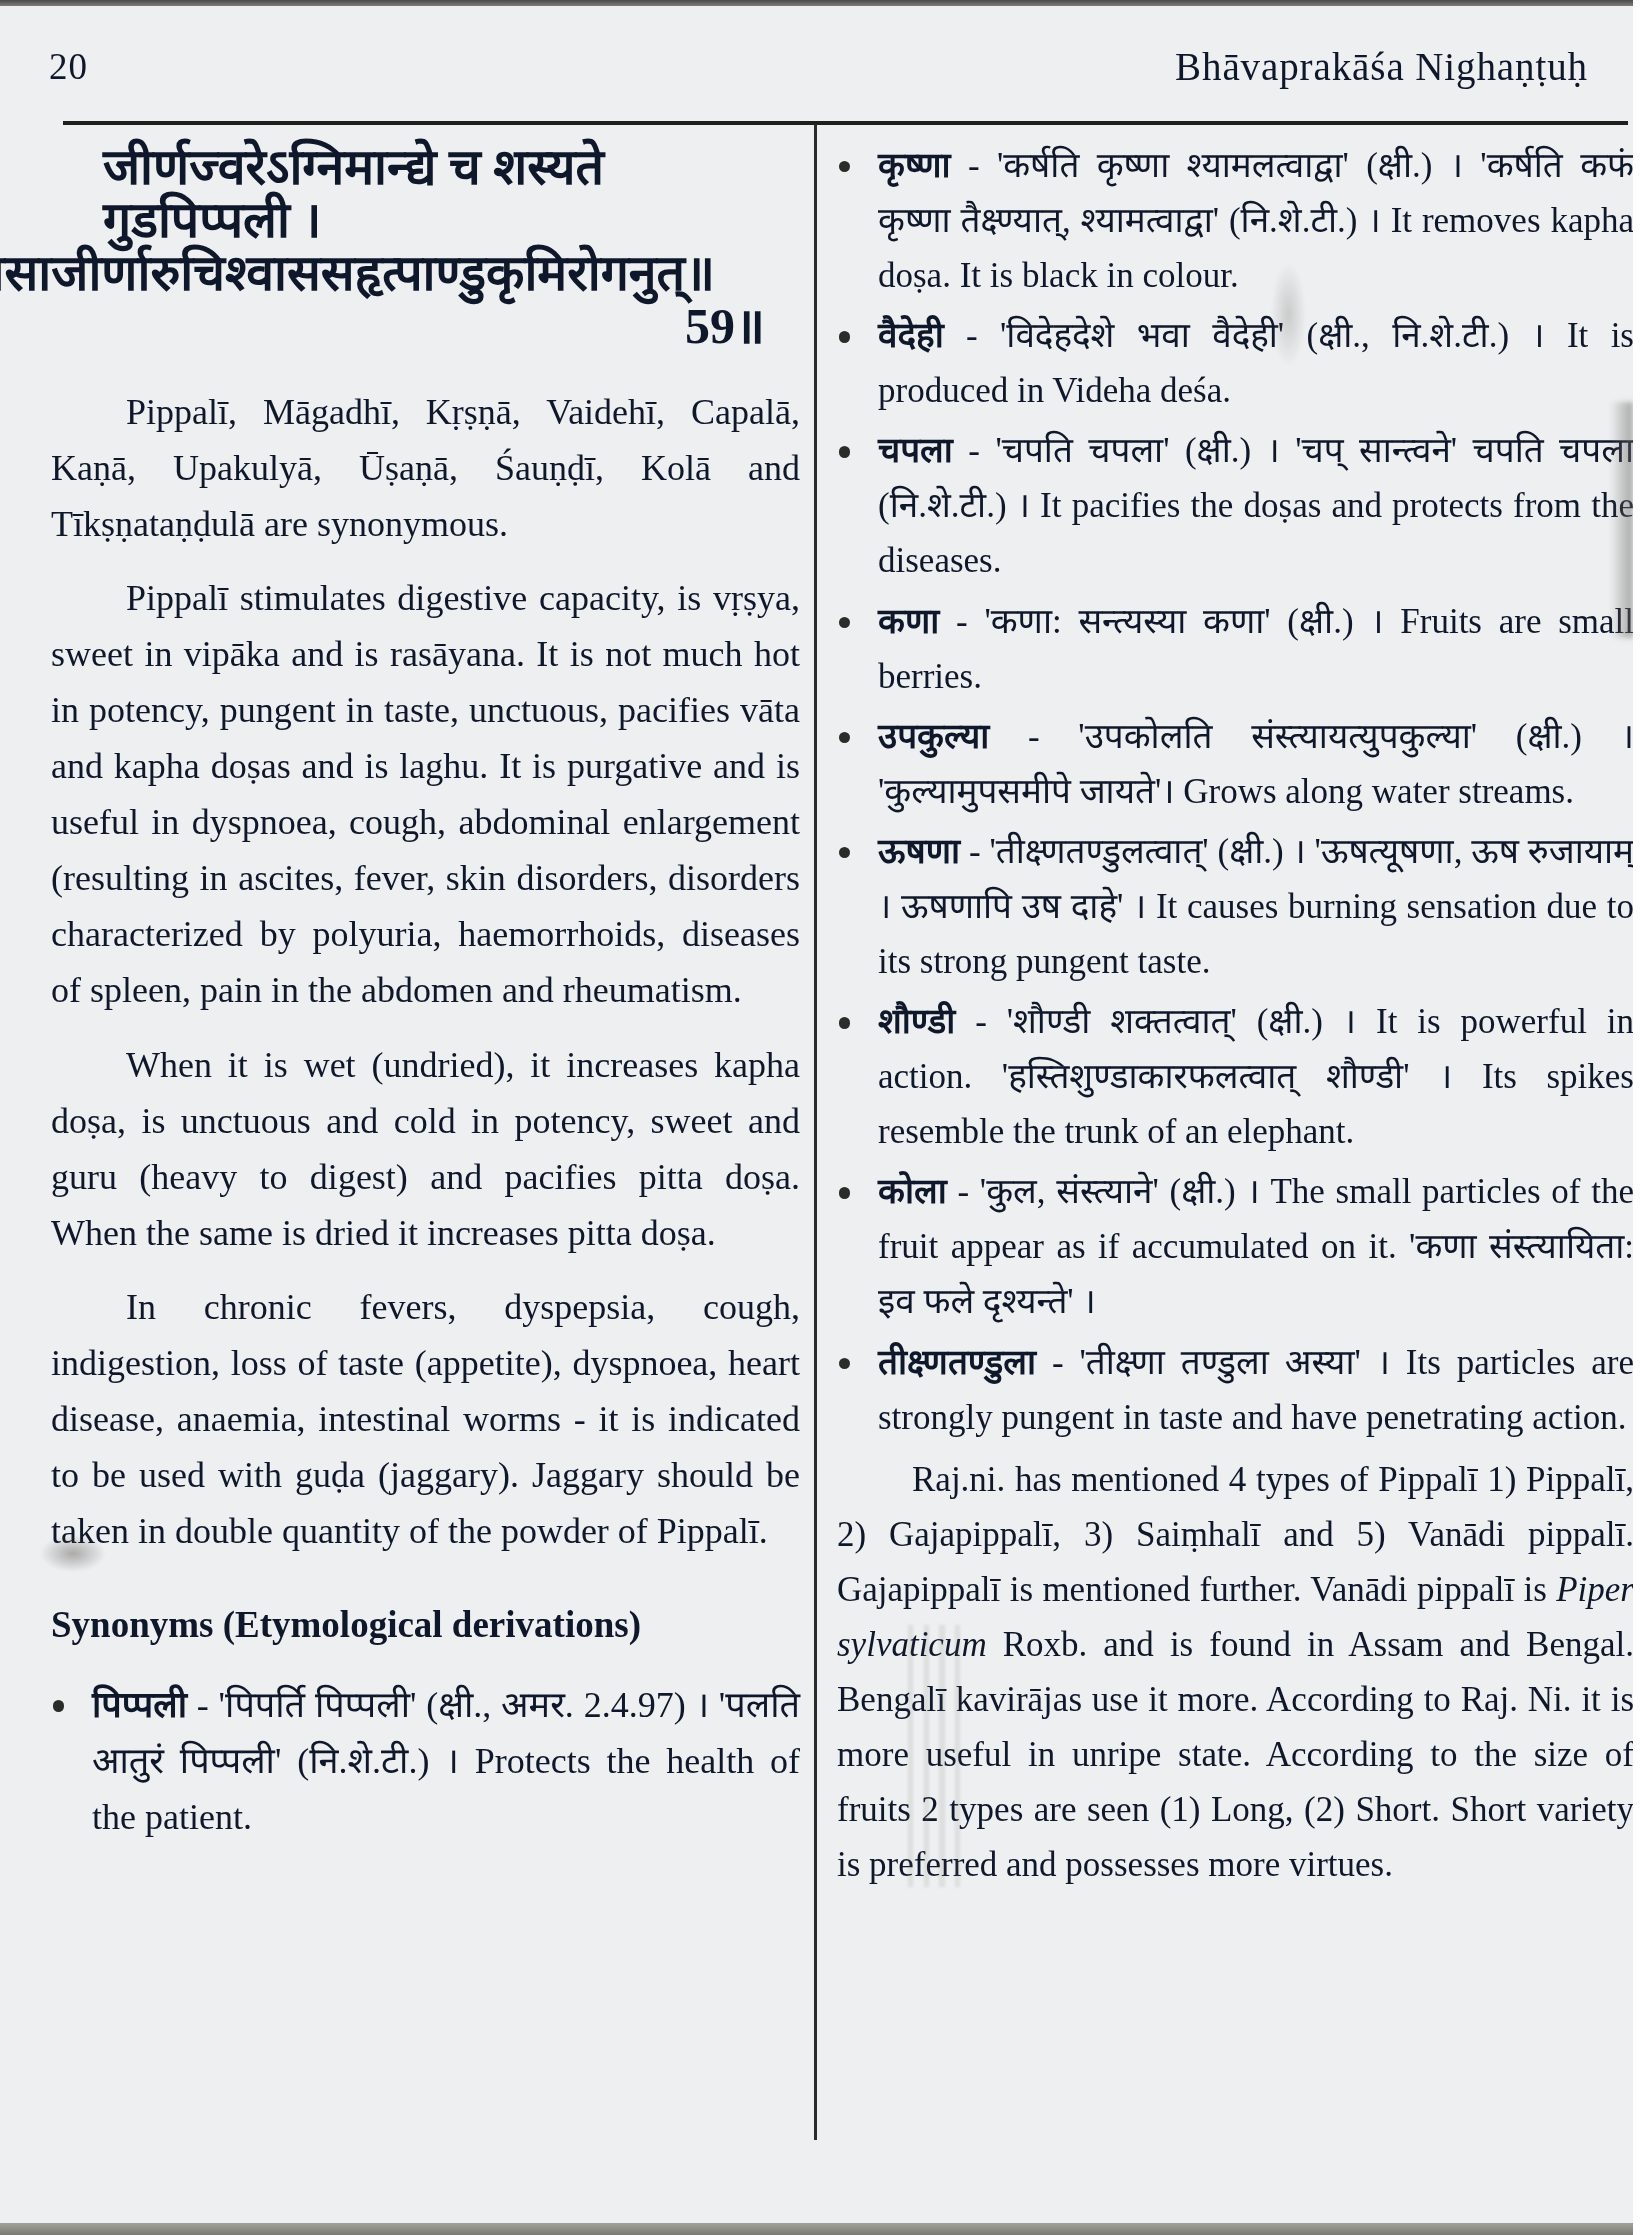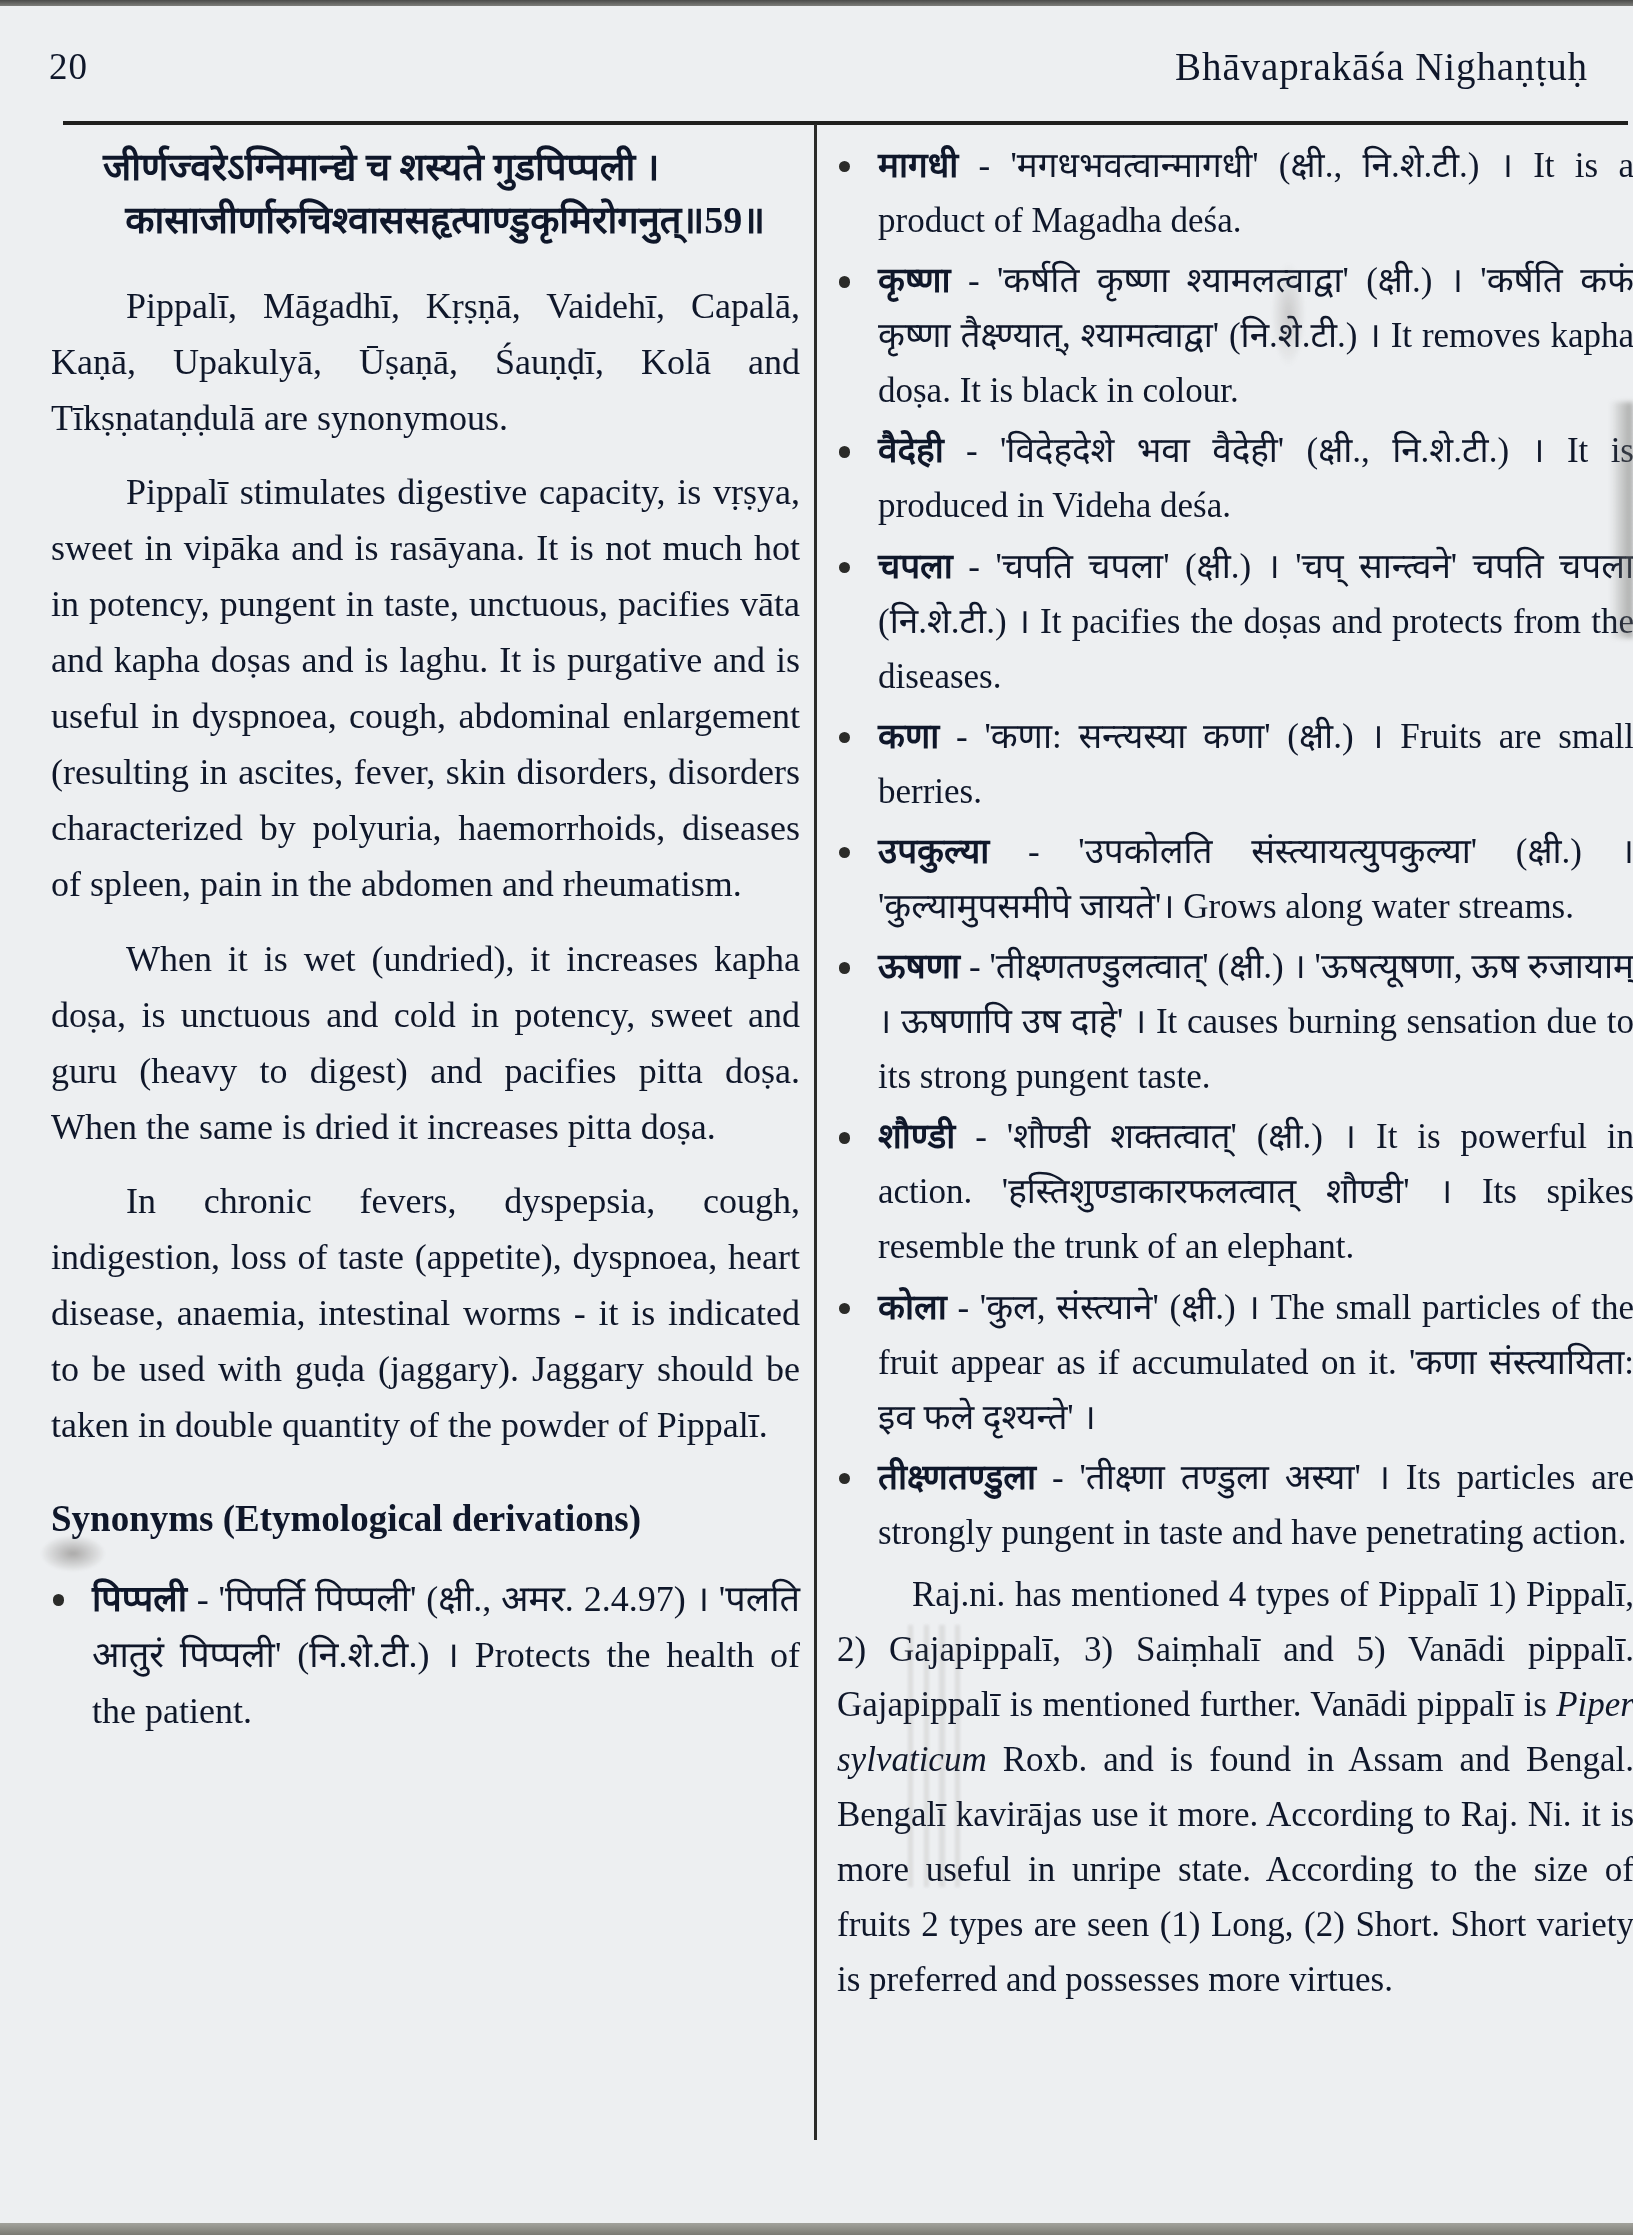--- a/index.html
+++ b/index.html
@@ -36,21 +36,21 @@
   .column-divider {
     position: absolute; left: 814px; top: 124px;
     width: 2.6px; height: 2016px; background: #2b2b29;
   }
   .col { position: absolute; text-align: justify; }
   .col-left  { left: 51px;  top: 141px; width: 749px; font-size: 36px; line-height: 56px; }
   .col-right { left: 837px; top: 138px; width: 797px; font-size: 35px; line-height: 55px; }
 
   .verse {
     font-weight: 700;
-    font-size: 38px;
+    font-size: 50px;
     line-height: 53px;
     padding-left: 52px;
     margin-bottom: 31px;
     text-align: left;
   }
   .verse-row { display: flex; justify-content: flex-end; padding-right: 35px; }
 
   .para { margin: 0 0 18.3px 0; text-indent: 75px; }
   .para:last-of-type { margin-bottom: 0; }
 
@@ -134,25 +134,20 @@
         <span class="dv">पिप्पली</span>
         <span>- 'पिपर्ति पिप्पली' (क्षी., अमर. 2.4.97) । 'पलति आतुरं पिप्पली' (नि.शे.टी.) । Protects the health of the patient.</span>
       </li>
     </ul>
   </div>
 
   <div class="col col-right">
     <ul class="syn-list" style="margin-top:0">
       <li>
         <span class="bullet-dot"></span>
-        <span class="dv">मागधी</span>
-        <span>- 'मगधभवत्वान्मागधी' (क्षी., नि.शे.टी.) । It is a product of Magadha deśa.</span>
-      </li>
-      <li>
-        <span class="bullet-dot"></span>
         <span class="dv">कृष्णा</span>
         <span>- 'कर्षति कृष्णा श्यामलत्वाद्वा' (क्षी.) । 'कर्षति कफं कृष्णा तैक्ष्ण्यात्, श्यामत्वाद्वा' (नि.शे.टी.) । It removes kapha doṣa. It is black in colour.</span>
       </li>
       <li>
         <span class="bullet-dot"></span>
         <span class="dv">वैदेही</span>
         <span>- 'विदेहदेशे भवा वैदेही' (क्षी., नि.शे.टी.) । It is produced in Videha deśa.</span>
       </li>
       <li>
         <span class="bullet-dot"></span>

